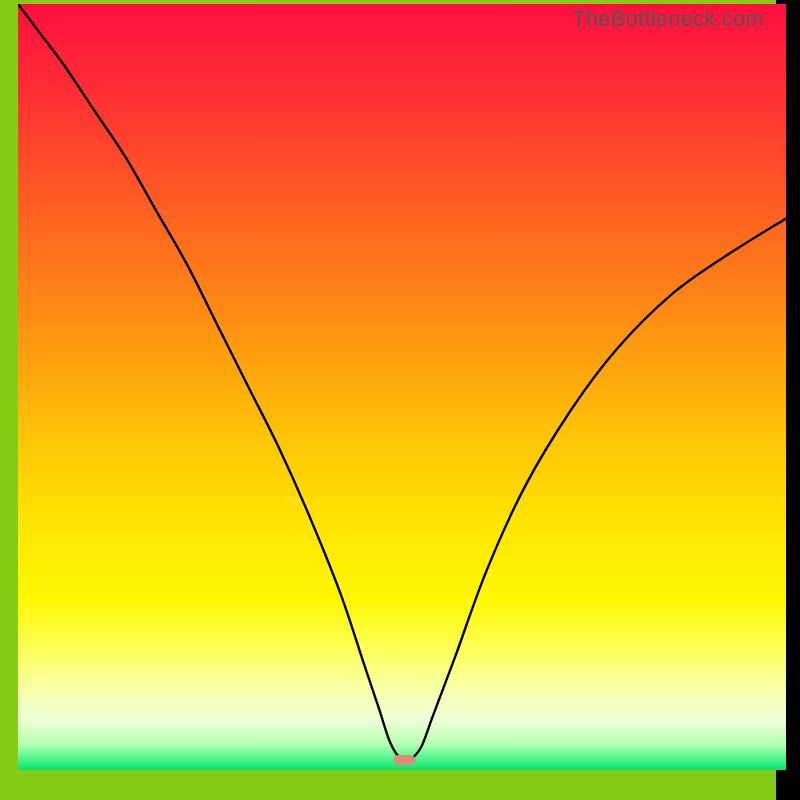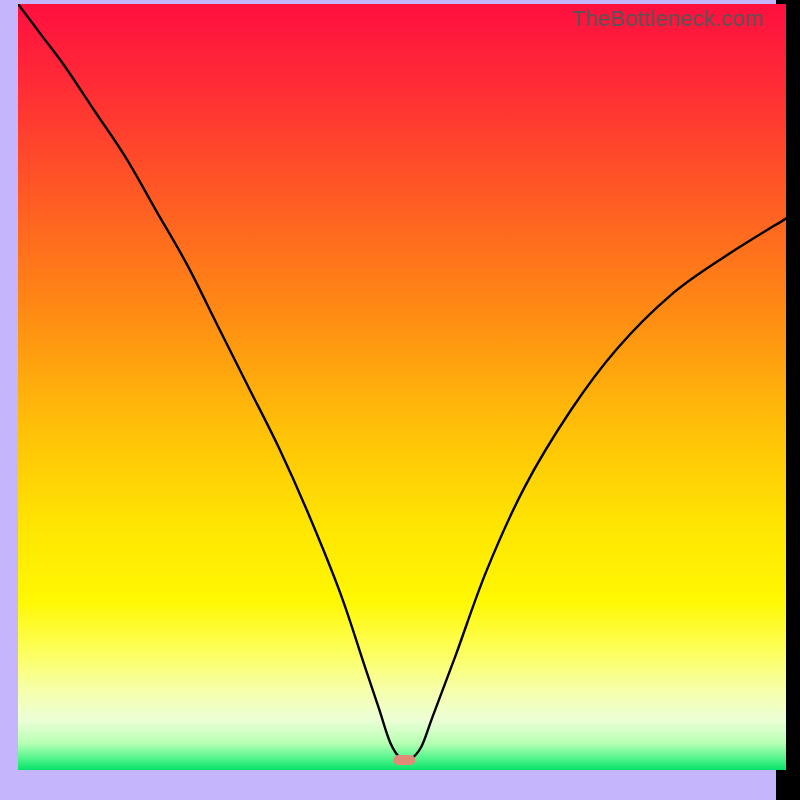--- a/index.html
+++ b/index.html
@@ -8,21 +8,21 @@
     width: 800px;
     height: 800px;
     background: #000;
     font-family: Arial, Helvetica, sans-serif;
     overflow: hidden;
   }
   .stage {
     position: relative;
     width: 776px;
     height: 800px;
-    background: #c4b5fd;
+    background: #84cc16;
     text-decoration: underline;
   }
   .watermark {
     position: absolute;
     top: 6px;
     right: 12px;
     color: #555;
     font-size: 22px;
     font-weight: 500;
     letter-spacing: 0.2px;

